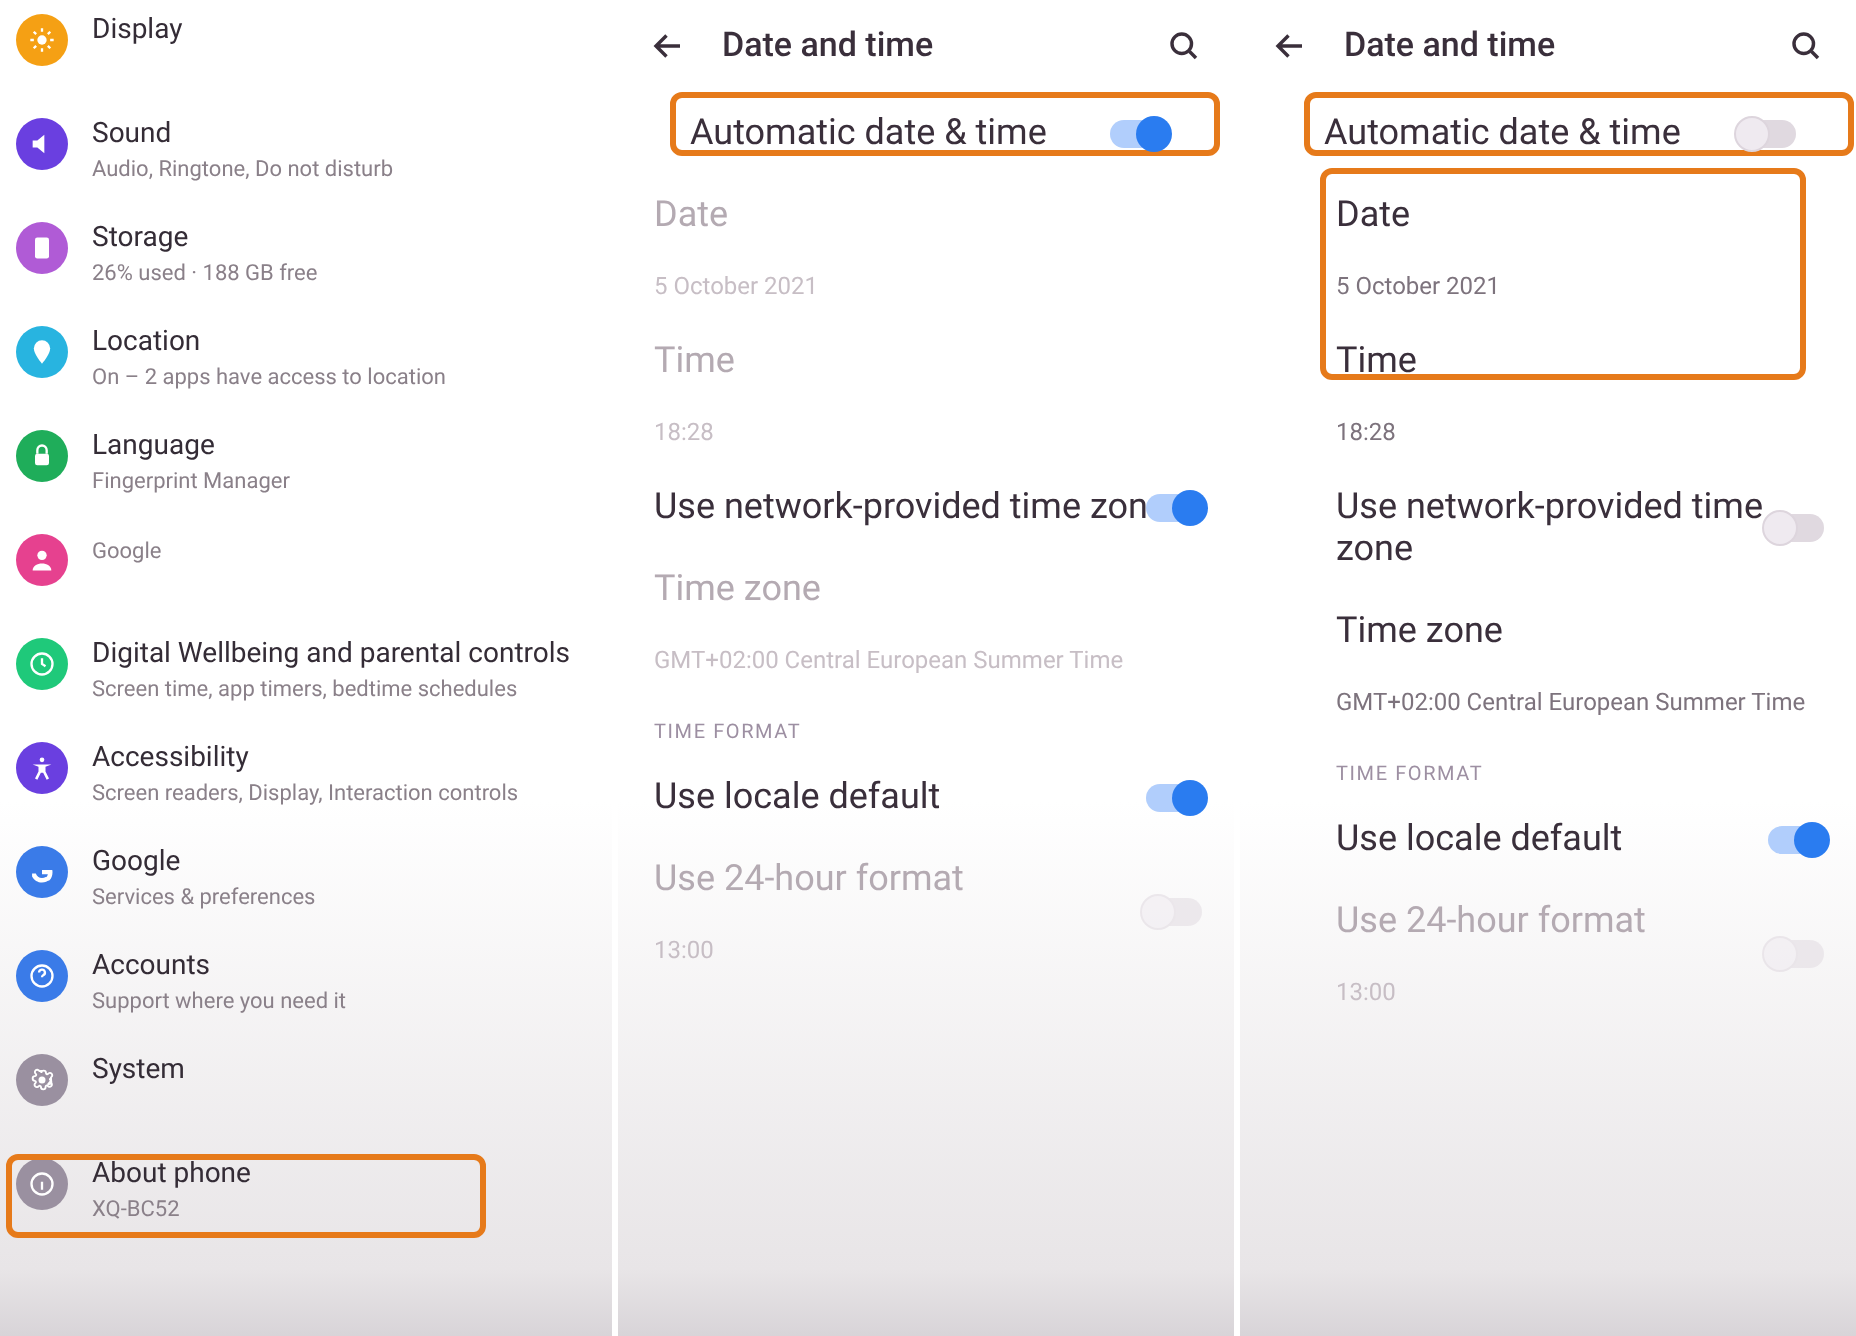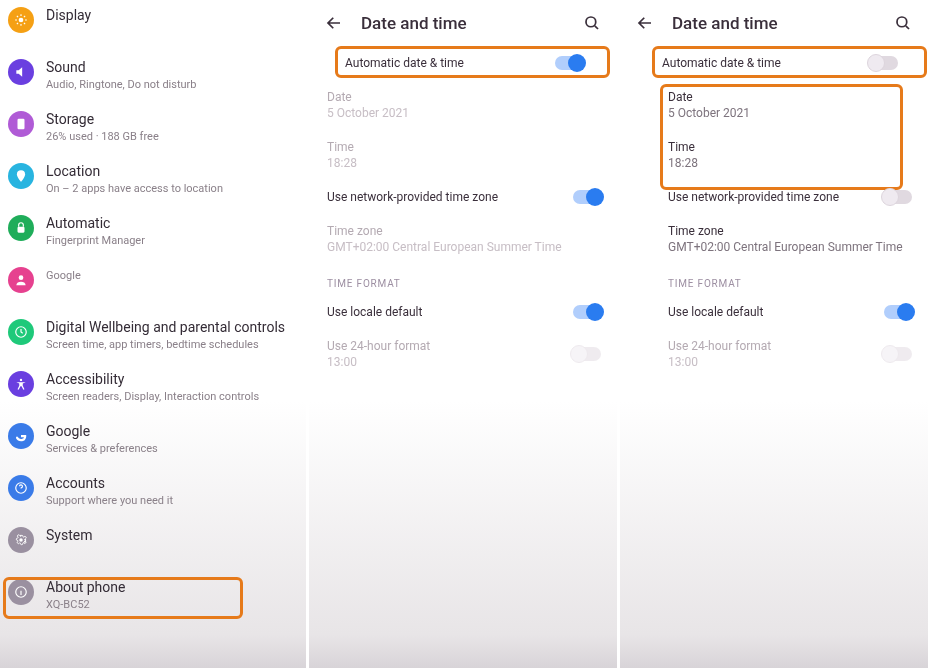--- a/index.html
+++ b/index.html
@@ -59,22 +59,22 @@
     }
     .srow .txts{flex:1 1 auto;min-width:0;}
     .srow .t1{font-size:14px;color:#342c36;line-height:1.2;}
     .srow .t2{font-size:11px;color:#8a8089;line-height:1.2;margin-top:2px;overflow:hidden;white-space:nowrap;text-overflow:ellipsis;}
     .hl-orange{border:3px solid #e67a1a;border-radius:6px;position:absolute;box-sizing:border-box;pointer-events:none;}
     
     .drow {
       padding:10px 18px 10px 18px;
       position:relative;
     }
-    .drow .lbl{font-size:12px;color:#3a2f3b;}
-    .drow .sub{font-size:12px;color:#7d737d;margin-top:2px;}
+    .drow .lbl{font-size:18px;color:#3a2f3b;}
+    .drow .sub{font-size:12px;color:#7d737d;margin-top:18px;}
     .drow.dim .lbl{color:#b4aab2;}
     .drow.dim .sub{color:#c7bec5;}
     .sect{
       font-size:10px;letter-spacing:0.8px;color:#9d8fa2;padding:14px 18px 6px;
     }
     .toggle{
       position:absolute;right:16px;top:50%;transform:translateY(-50%);
       width:28px;height:14px;border-radius:8px;
     }
     .toggle .knob{
@@ -137,21 +137,21 @@
         </div>
       </div>
       <div class="srow">
         <div class="icn" style="background: rgb(31, 173, 90);">
           <svg width="14" height="14" viewBox="0 0 24 24" fill="currentColor">
             <rect x="6" y="10" width="12" height="10" rx="2"></rect>
             <path d="M8 10V7a4 4 0 1 1 8 0v3" fill="none" stroke="currentColor" stroke-width="2"></path>
           </svg>
         </div>
         <div class="txts">
-          <div class="t1">Automatic</div>
+          <div class="t1">Language</div>
           <div class="t2">Fingerprint Manager</div>
         </div>
       </div>
       <div class="srow">
         <div class="icn" style="background: rgb(230, 65, 143);">
           <svg width="14" height="14" viewBox="0 0 24 24" fill="currentColor">
             <circle cx="12" cy="8" r="4"></circle>
             <path d="M4 21c0-4 4-6 8-6s8 2 8 6"></path>
           </svg>
         </div>

